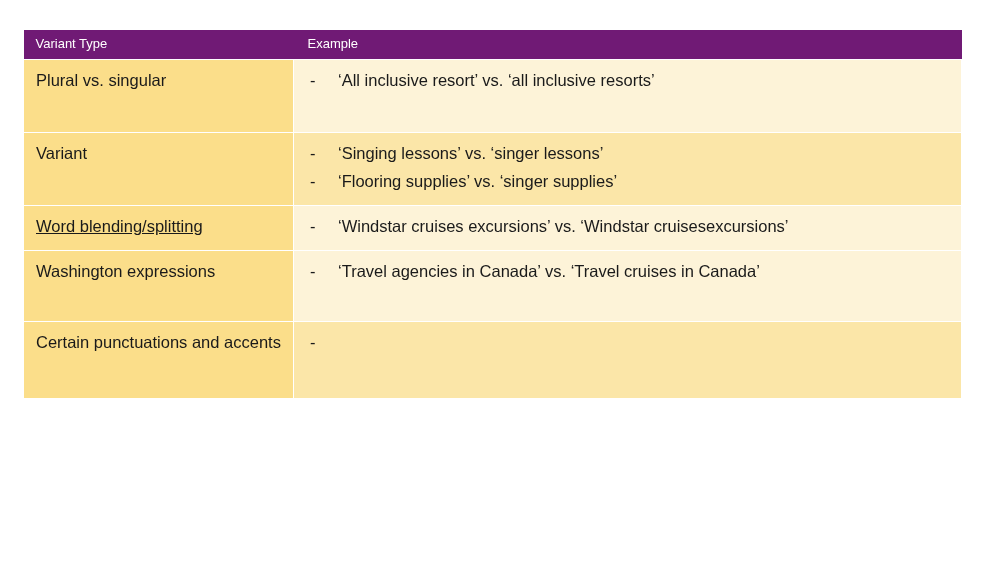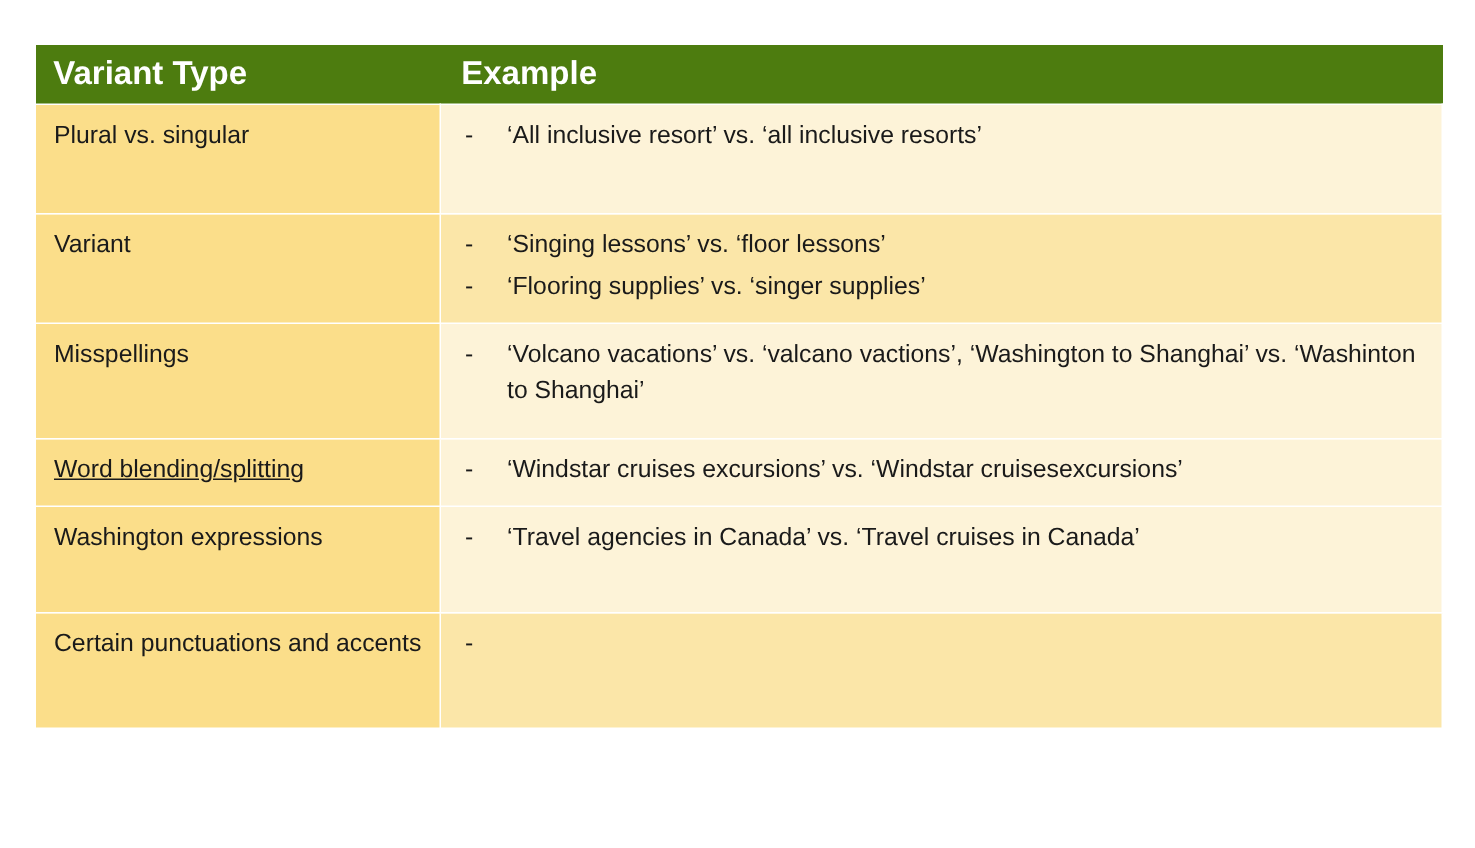--- a/index.html
+++ b/index.html
@@ -21,24 +21,24 @@
   }
   table.variant-table {
     border-collapse: collapse;
     width: 938px;
     table-layout: fixed;
   }
   table.variant-table col.col-type { width: 270px; }
   table.variant-table col.col-example { width: 668px; }
 
   table.variant-table thead th {
-    background: #4d7c0f;
+    background: #701a75;
     color: #ffffff;
-    font-weight: bold;
-    font-size: 22px;
+    font-weight: normal;
+    font-size: 13px;
     text-align: left;
     padding: 6px 0 7px 12px;
     border: none;
     line-height: 1.2;
     vertical-align: middle;
   }
   table.variant-table thead th.th-example {
     padding-left: 14px;
   }
 
@@ -108,32 +108,22 @@
               <li><span class="dash">-</span><span>‘All inclusive resort’ vs. ‘all inclusive resorts’</span></li>
             </ul>
           </td>
         </tr>
         <tr>
           <td class="cell-type shade-deep" style="height: 54px;">
             <span class="type-text">Variant</span>
           </td>
           <td class="cell-example shade-deep">
             <ul class="ex-list">
-              <li><span class="dash">-</span><span>‘Singing lessons’ vs. ‘floor lessons’</span></li>
+              <li><span class="dash">-</span><span>‘Singing lessons’ vs. ‘singer lessons’</span></li>
               <li><span class="dash">-</span><span> ‘Flooring supplies’ vs. ‘singer supplies’</span></li>
-            </ul>
-          </td>
-        </tr>
-        <tr>
-          <td class="cell-type" style="height: 58px;">
-            <span class="type-text">Misspellings</span>
-          </td>
-          <td class="cell-example">
-            <ul class="ex-list">
-              <li><span class="dash">-</span><span>‘Volcano vacations’ vs. ‘valcano vactions’, ‘Washington to Shanghai’ vs. ‘Washinton to Shanghai’</span></li>
             </ul>
           </td>
         </tr>
         <tr>
           <td class="cell-type" style="height: 26px; text-decoration: underline;">
             <span class="type-text">Word blending/splitting</span>
           </td>
           <td class="cell-example">
             <ul class="ex-list">
               <li><span class="dash">-</span><span>‘Windstar cruises excursions’ vs. ‘Windstar cruisesexcursions’</span></li>

